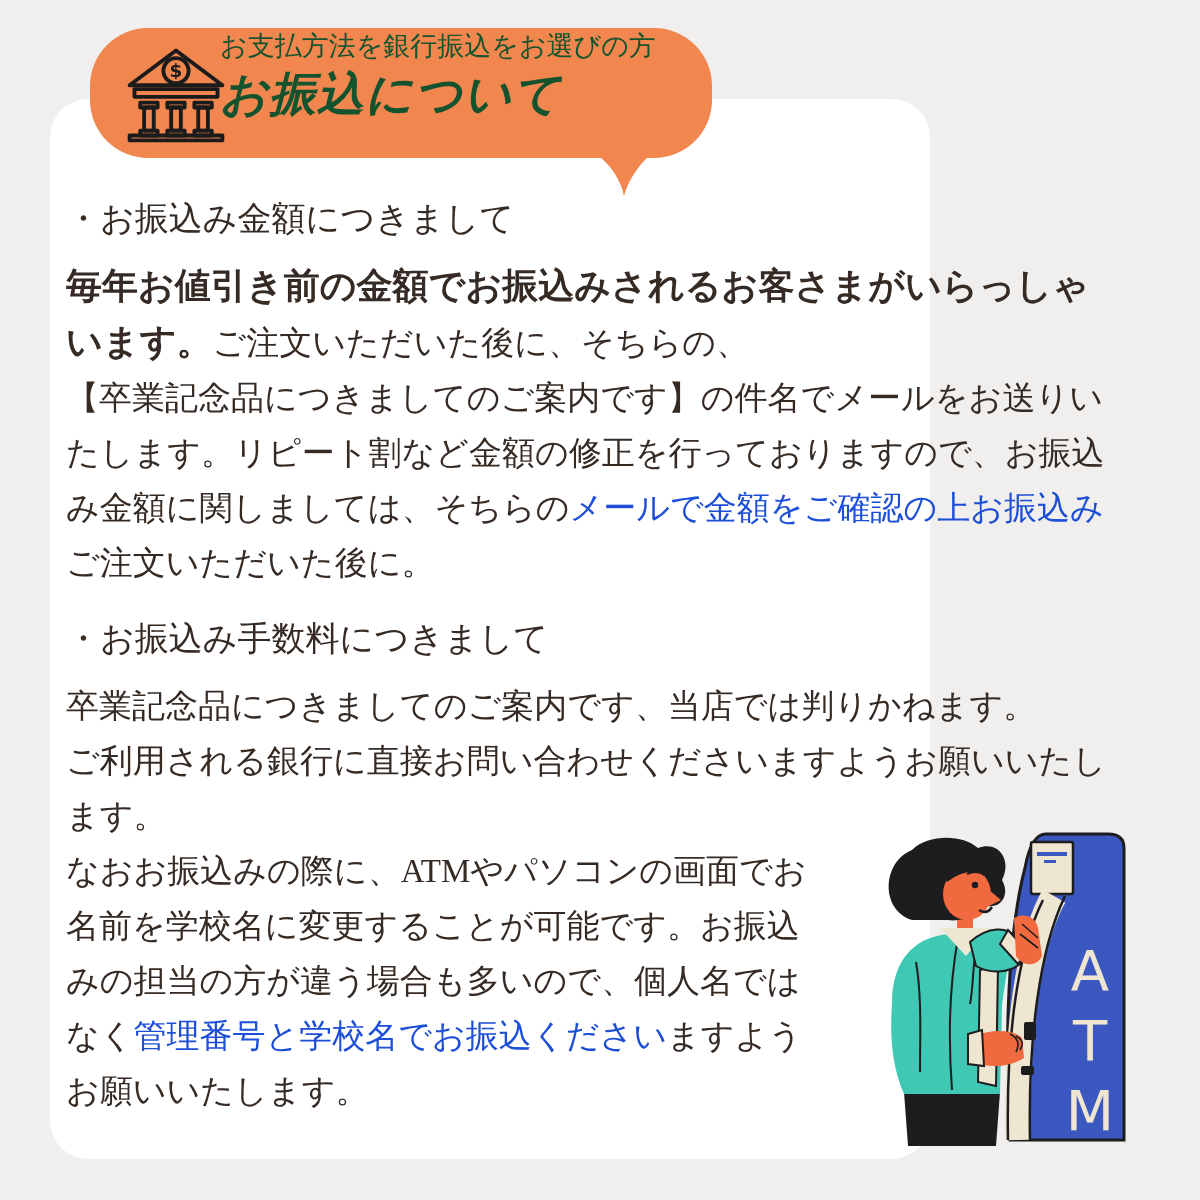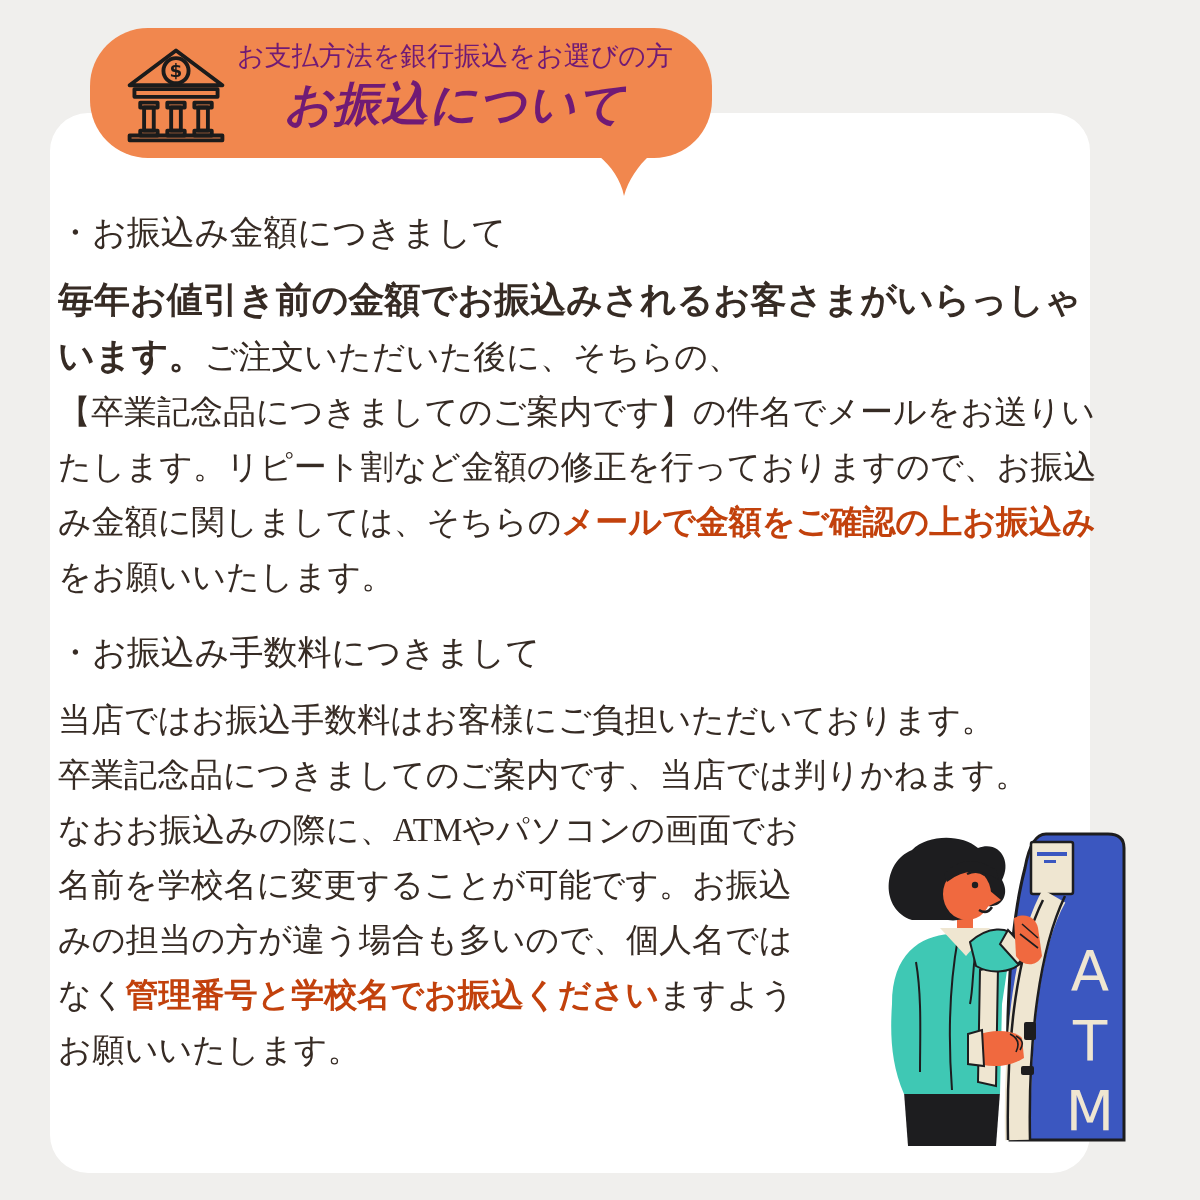--- a/index.html
+++ b/index.html
@@ -3,74 +3,74 @@
 <meta charset="utf-8">
 <style>
   html,body{margin:0;padding:0;}
   body{
     width:1200px;height:1200px;position:relative;overflow:hidden;
     background:#F0EFED;
     font-family:"Liberation Serif","DejaVu Serif",serif;
     color:#362B24;
   }
   .card{
-    position:absolute;left:50px;top:113px;width:1040px;height:1060px;
+    position:absolute;left:50px;top:99px;width:880px;height:1060px;
     background:#FFFFFF;border-radius:38px;box-sizing:border-box;
-    padding:98px 20px 16px 8px;
+    padding:98px 20px 16px 16px;
   }
   .bubble{
     position:absolute;left:90px;top:28px;width:622px;height:130px;
     background:#F1874E;border-radius:58px;z-index:3;
   }
   .bubble-tail{
     position:absolute;left:598px;top:156px;z-index:3;line-height:0;
   }
   .bank-icon{
     position:absolute;left:28px;top:12px;line-height:0;
   }
   .bubble-text{
-    position:absolute;left:130px;top:10px;width:470px;text-align:center;
-    color:#701a75;
+    position:absolute;left:130px;top:0;width:470px;text-align:left;
+    color:#14532d;
   }
   .bubble-sub{font-size:27px;line-height:36px;margin:0;}
   .bubble-title{font-size:47px;line-height:56px;font-weight:bold;margin:2px 0 0 0;letter-spacing:1px;font-style:italic;}
   .h{
     font-size:34px;line-height:44px;font-weight:normal;margin:0 0 18px 0;
   }
   .para{
     font-size:33px;line-height:55px;margin:0 0 26px 0;width:1052px;
     text-align:left;word-break:break-all;
   }
   .bold-lead{font-weight:bold;font-size:36px;}
-  .red{color:#c2410c;font-weight:bold;}
+  .red{color:#1d4ed8;font-weight:normal;}
   .block{display:block;}
   .note-block{display:block;width:750px;}
   .fee-para{margin-bottom:0;}
   .atm-illustration{
     position:absolute;left:860px;top:822px;width:280px;height:330px;z-index:2;line-height:0;
   }
 </style>
 </head>
 <body>
 
 <div class="card">
 
   <p class="h">・お振込み金額につきまして</p>
 
   <p class="para">
     <span class="bold-lead">毎年お値引き前の金額でお振込みされるお客さまがいらっしゃいます。</span><span>ご注文いただいた後に、そちらの、</span>
     <br>
-    <span>【卒業記念品につきましてのご案内です】の件名でメールをお送りいたします。リピート割など金額の修正を行っておりますので、お振込み金額に関しましては、そちらの</span><span class="red">メールで金額をご確認の上お振込み</span><span>をお願いいたします。</span>
+    <span>【卒業記念品につきましてのご案内です】の件名でメールをお送りいたします。リピート割など金額の修正を行っておりますので、お振込み金額に関しましては、そちらの</span><span class="red">メールで金額をご確認の上お振込み</span><span>ご注文いただいた後に。</span>
   </p>
 
   <p class="h">・お振込み手数料につきまして</p>
 
   <p class="para fee-para">
-    <span class="block">当店ではお振込手数料はお客様にご負担いただいております。</span>
     <span class="block">卒業記念品につきましてのご案内です、当店では判りかねます。</span>
+    <span class="block">ご利用される銀行に直接お問い合わせくださいますようお願いいたします。</span>
     <span class="block note-block">
       <span>なおお振込みの際に、ATMやパソコンの画面でお名前を学校名に変更することが可能です。お振込みの担当の方が違う場合も多いので、個人名ではなく</span><span class="red">管理番号と学校名でお振込ください</span><span>ますようお願いいたします。</span>
     </span>
   </p>
 </div>
 
 <div class="bubble">
   <span class="bank-icon">
     <svg width="116" height="104" viewBox="0 0 120 106">
       <g fill="none" stroke="#1B1B1B" stroke-width="4" stroke-linejoin="round">

